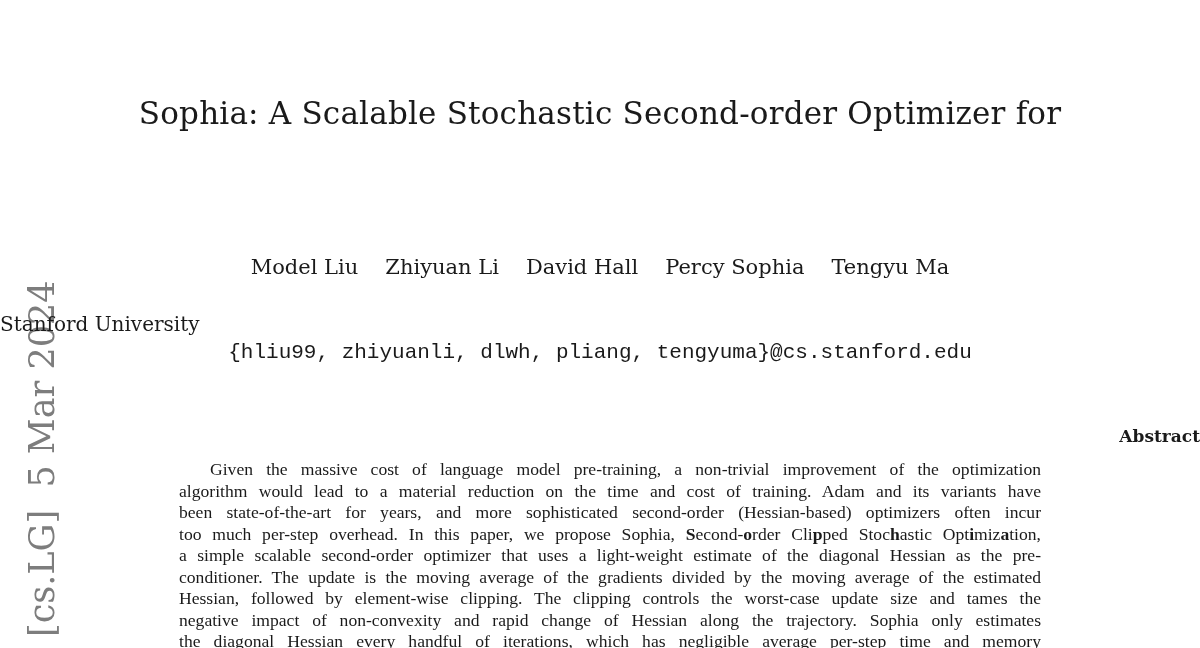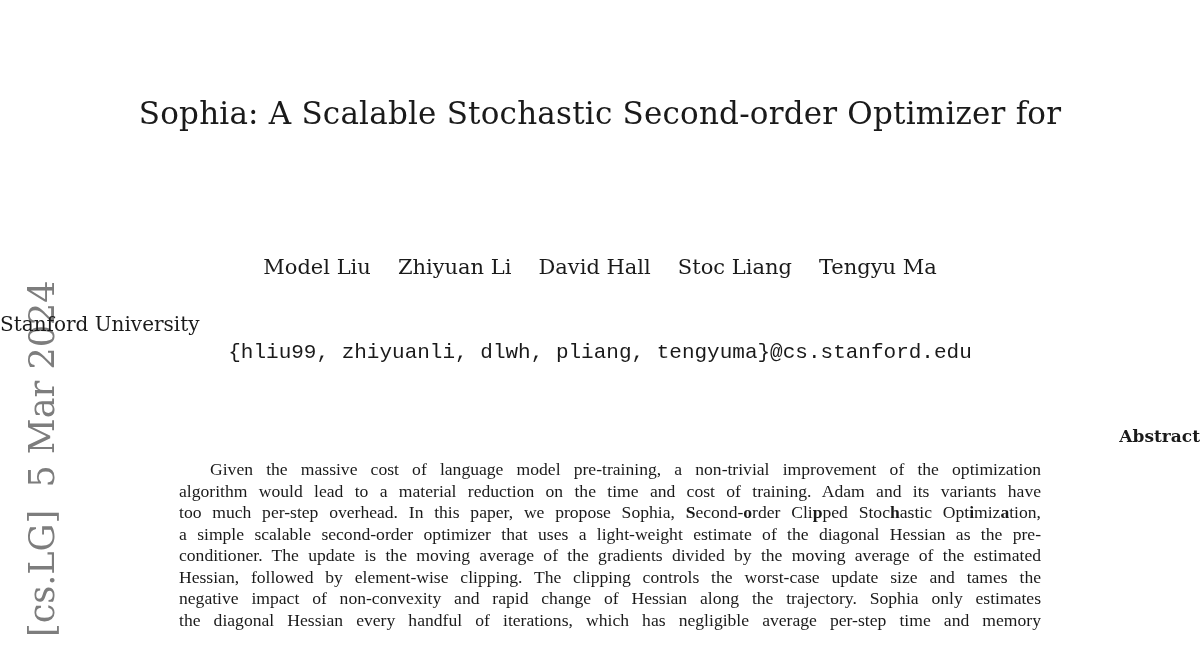--- a/index.html
+++ b/index.html
@@ -96,33 +96,34 @@
   <span class="watermark">[cs.LG]  5 Mar 2024</span>
 
   <div class="title">
     <div>Sophia: A Scalable Stochastic Second-order Optimizer for</div>
   </div>
 
   <div class="authors">
     <span>Model Liu</span>
     <span>Zhiyuan Li</span>
     <span>David Hall</span>
-    <span>Stoc Liang</span>
+    <span>Percy Sophia</span>
     <span>Tengyu Ma</span>
   </div>
 
   <div class="affiliation">Stanford University</div>
 
   <div class="email">{hliu99, zhiyuanli, dlwh, pliang, tengyuma}@cs.stanford.edu</div>
 
   <div class="abstract-heading">Abstract</div>
 
   <div class="abstract-body">
       <div class="aline indent"><span>Given the massive cost of language model pre-training, a non-trivial improvement of the optimization</span></div>
       <div class="aline"><span>algorithm would lead to a material reduction on the time and cost of training. Adam and its variants have</span></div>
+      <div class="aline"><span>been state-of-the-art for years, and more sophisticated second-order (Hessian-based) optimizers often incur</span></div>
       <div class="aline"><span>too much per-step overhead. In this paper, we propose Sophia, </span><span class="b">S</span><span>econd-</span><span class="b">o</span><span>rder Cli</span><span class="b">p</span><span>ped Stoc</span><span class="b">h</span><span>astic Opt</span><span class="b">i</span><span>miz</span><span class="b">a</span><span>tion,</span></div>
       <div class="aline"><span>a simple scalable second-order optimizer that uses a light-weight estimate of the diagonal Hessian as the pre-</span></div>
       <div class="aline"><span>conditioner. The update is the moving average of the gradients divided by the moving average of the estimated</span></div>
       <div class="aline"><span>Hessian, followed by element-wise clipping. The clipping controls the worst-case update size and tames the</span></div>
       <div class="aline"><span>negative impact of non-convexity and rapid change of Hessian along the trajectory. Sophia only estimates</span></div>
       <div class="aline"><span>the diagonal Hessian every handful of iterations, which has negligible average per-step time and memory</span></div>
     </div>
 
 </div>
 

